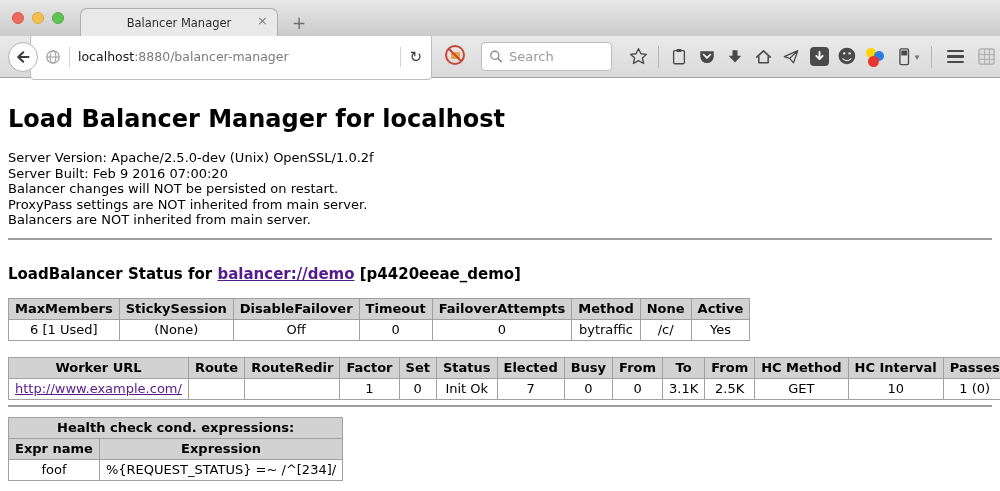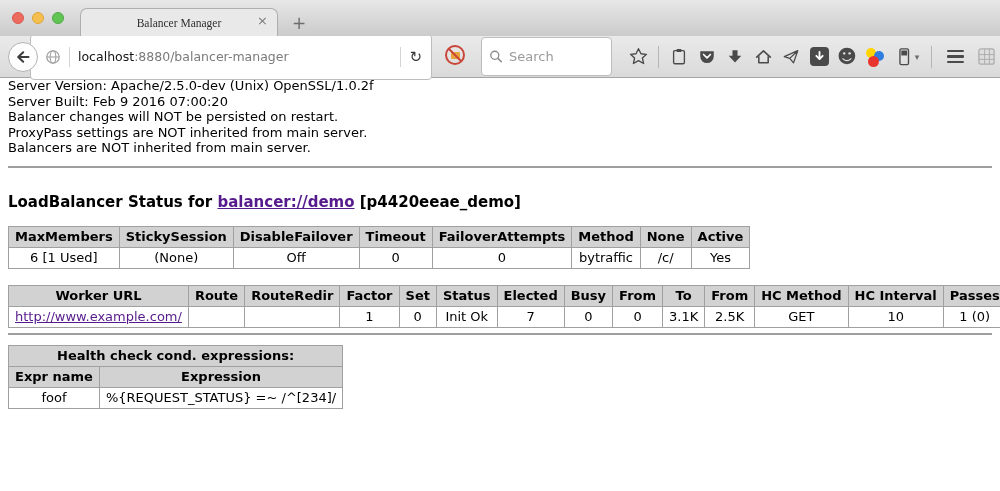--- a/index.html
+++ b/index.html
@@ -10,40 +10,40 @@
   
   .titlebar { height:36px; background:linear-gradient(180deg,#e8e8e8 0%,#d6d6d6 60%,#cbcbcb 100%); position:relative; }
   .traffic { position:absolute; left:12px; top:12px; display:flex; gap:8px; }
   .traffic .dot { width:12px; height:12px; border-radius:50%; }
   .dot.red { background:#ed6a5e; border:1px solid #d95950; }
   .dot.yellow { background:#f5bf4f; border:1px solid #dfa73c; }
   .dot.green { background:#61c554; border:1px solid #50a944; }
   .tab { position:absolute; left:80px; bottom:0; width:198px; height:28px;
          background:#e9e9e9; border:1px solid #aeaeae; border-bottom:none;
          border-radius:7px 7px 0 0; display:flex; align-items:center; justify-content:center; }
-  .tab-title { font-size:11.5px; color:#2f2f2f;font-family:Liberation Serif, serif; }
+  .tab-title { font-size:11.5px; color:#2f2f2f; }
   .tab-close { position:absolute; right:9px; top:5px; font-size:13px; color:#7c7c7c; line-height:1; cursor:default; }
   .newtab { position:absolute; left:292px; bottom:4px; font-size:17px; color:#6d6d6d; line-height:1; }
 
   
   .toolbar { height:42px; background:linear-gradient(180deg,#eaeaea,#dadada); border-bottom:1px solid #a5a5a5;
              display:flex; align-items:center; padding:0 8px; }
   .back-btn { width:30px; height:30px; border-radius:50%; background:#fdfdfd; border:1px solid #b3b3b3;
               display:flex; align-items:center; justify-content:center; z-index:2; margin-right:-8px; flex:none; }
   .urlbar { width:402px; height:46px; background:#fff; border:1px solid #bdbdbd; border-radius:4px;
             display:flex; align-items:center; padding-left:14px; flex:none; }
   .url-text { font-size:12.5px; white-space:nowrap; }
   .url-host { color:#151515; }
   .url-rest { color:#7a7a7a; }
   .vsep { width:1px; height:20px; background:#d4d4d4; margin:0 8px; flex:none; }
   .tsep { width:1px; height:22px; background:#b6b6b6; margin:0 6px; flex:none; }
   .reload { font-size:15px; color:#3a3a3a; margin-right:9px; }
   .spacer { flex:1; }
   .blocked { margin-left:12px; flex:none; }
-  .searchbar { margin-left:15px; width:131px; height:39px; background:#fff; border:1px solid #bdbdbd;
+  .searchbar { margin-left:15px; width:131px; height:29px; background:#fff; border:1px solid #bdbdbd;
                border-radius:4px; display:flex; align-items:center; padding:0 7px; flex:none; }
   .searchbar input { border:none; outline:none; width:95px; font-size:13px; color:#555;
                      font-family:"DejaVu Sans", sans-serif; background:transparent; }
   .searchbar input::placeholder { color:#9a9a9a; }
   .navicons { display:flex; align-items:center; margin-left:12px; }
   .tbicon { width:28px; height:28px; display:flex; align-items:center; justify-content:center; flex:none; }
   .dlbox { width:19px; height:19px; background:#4a4a4a; border-radius:4px; display:flex; align-items:center; justify-content:center; }
   .smiley { font-size:19px; color:#4a4a4a; line-height:1; }
   .dots { position:relative; width:22px; height:22px; }
   .dots i { position:absolute; border-radius:50%; display:block; }
@@ -203,20 +203,21 @@
       <div class="tbicon">
         <svg width="19" height="19" viewBox="0 0 20 20" opacity="0.75">
           <rect x="2" y="2" width="16" height="16" rx="2" fill="#dcdcdc" stroke="#9a9a9a" stroke-width="1.3"></rect>
           <path d="M2 8 H18 M2 13 H18 M8 2 V18 M13 2 V18" stroke="#9a9a9a" stroke-width="1"></path>
         </svg>
       </div>
     </div>
   </div>
 
   <div class="content">
+    <h1 class="page-title">Load Balancer Manager for localhost</h1>
 
     <div class="info-line">Server Version: Apache/2.5.0-dev (Unix) OpenSSL/1.0.2f</div>
     <div class="info-line">Server Built: Feb 9 2016 07:00:20</div>
     <div class="info-line">Balancer changes will NOT be persisted on restart.</div>
     <div class="info-line">ProxyPass settings are NOT inherited from main server.</div>
     <div class="info-line">Balancers are NOT inherited from main server.</div>
 
     <hr class="rule rule-1">
 
     <h3 class="balancer-heading"><span>LoadBalancer Status for </span><a href="#">balancer://demo</a><span> [p4420eeae_demo]</span></h3>

